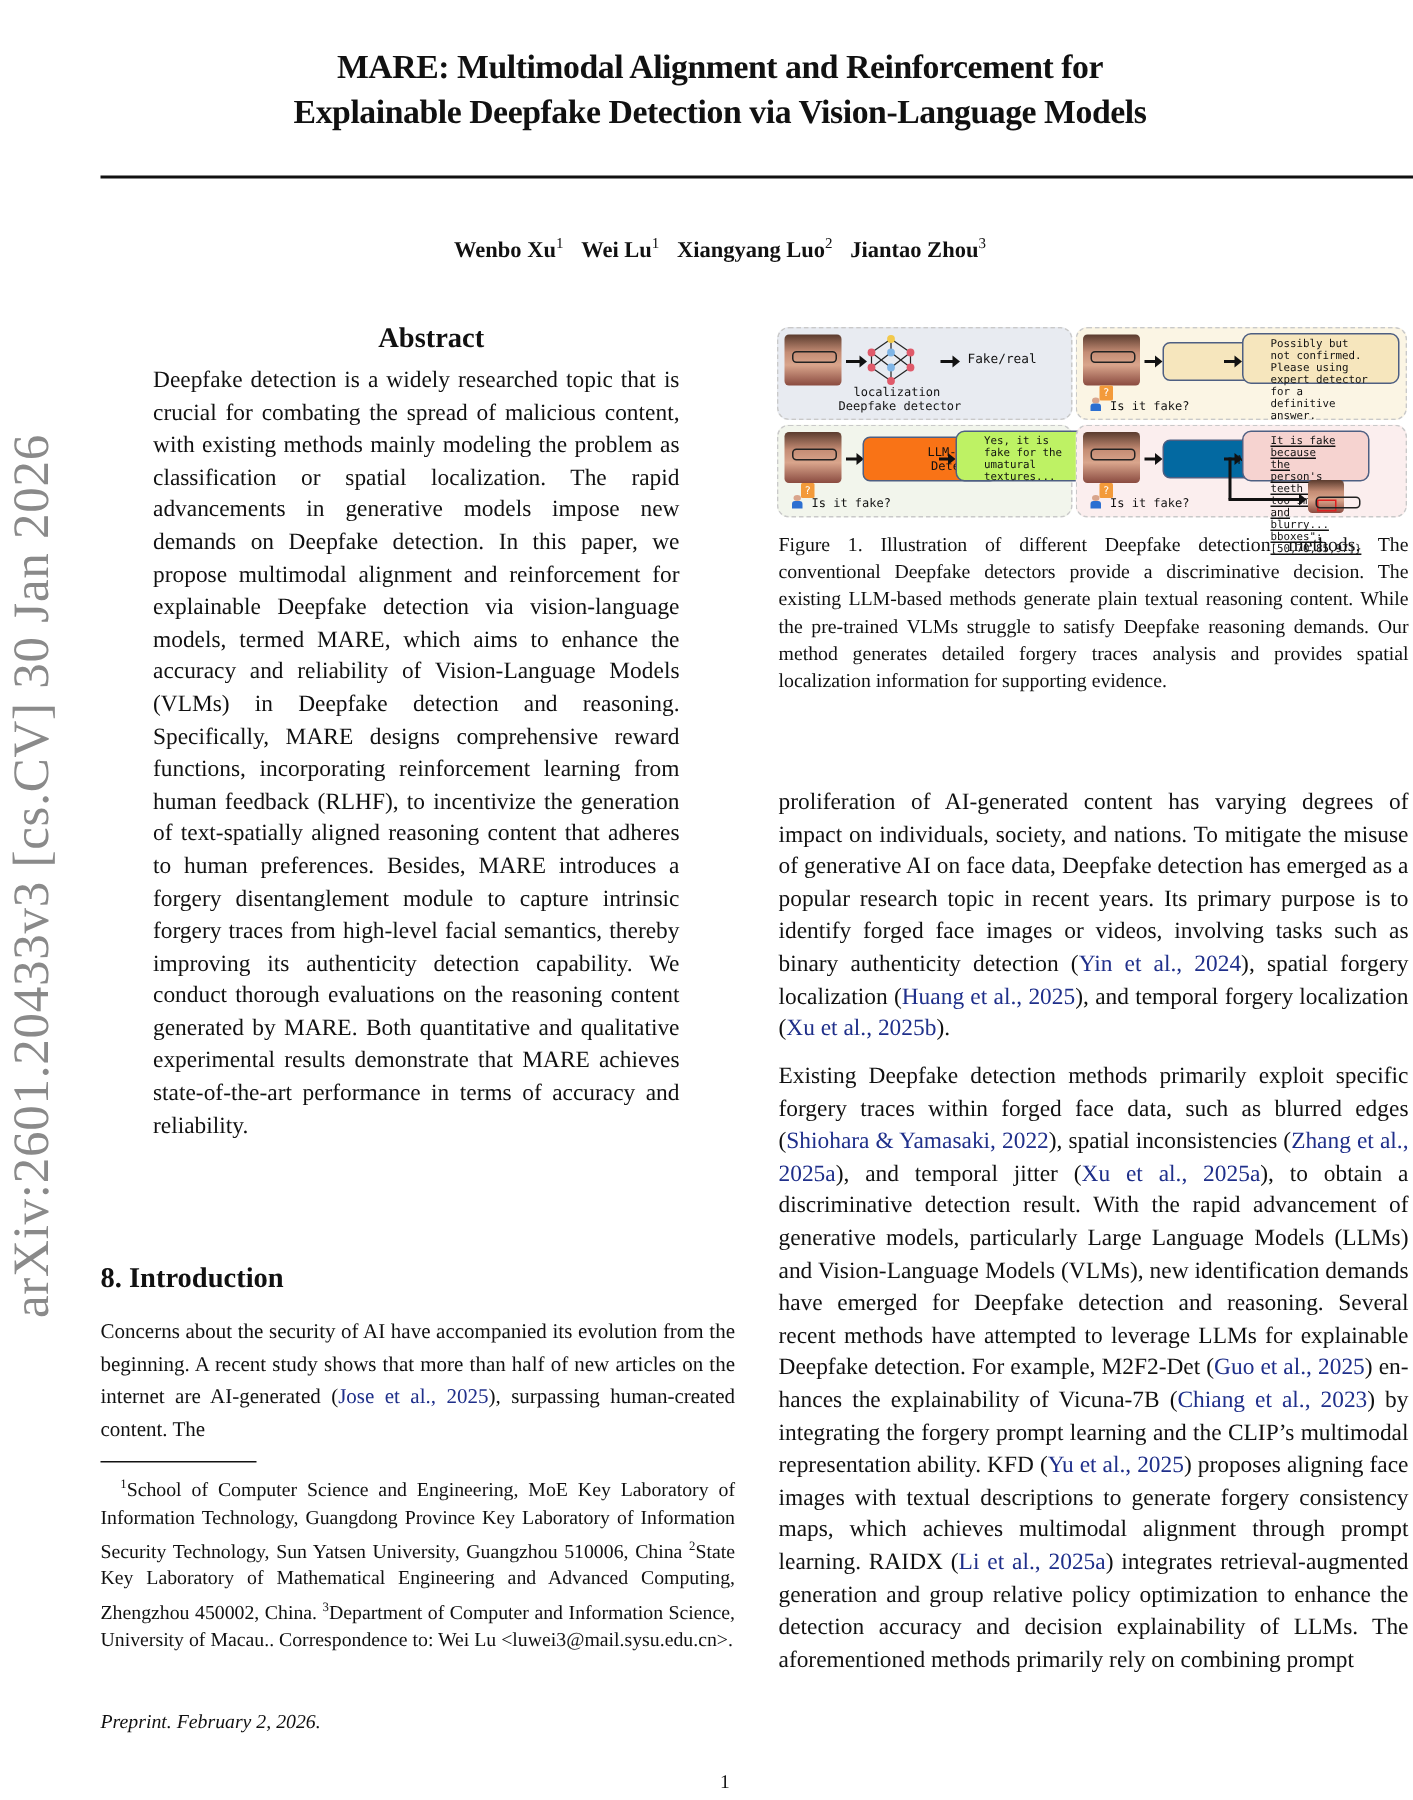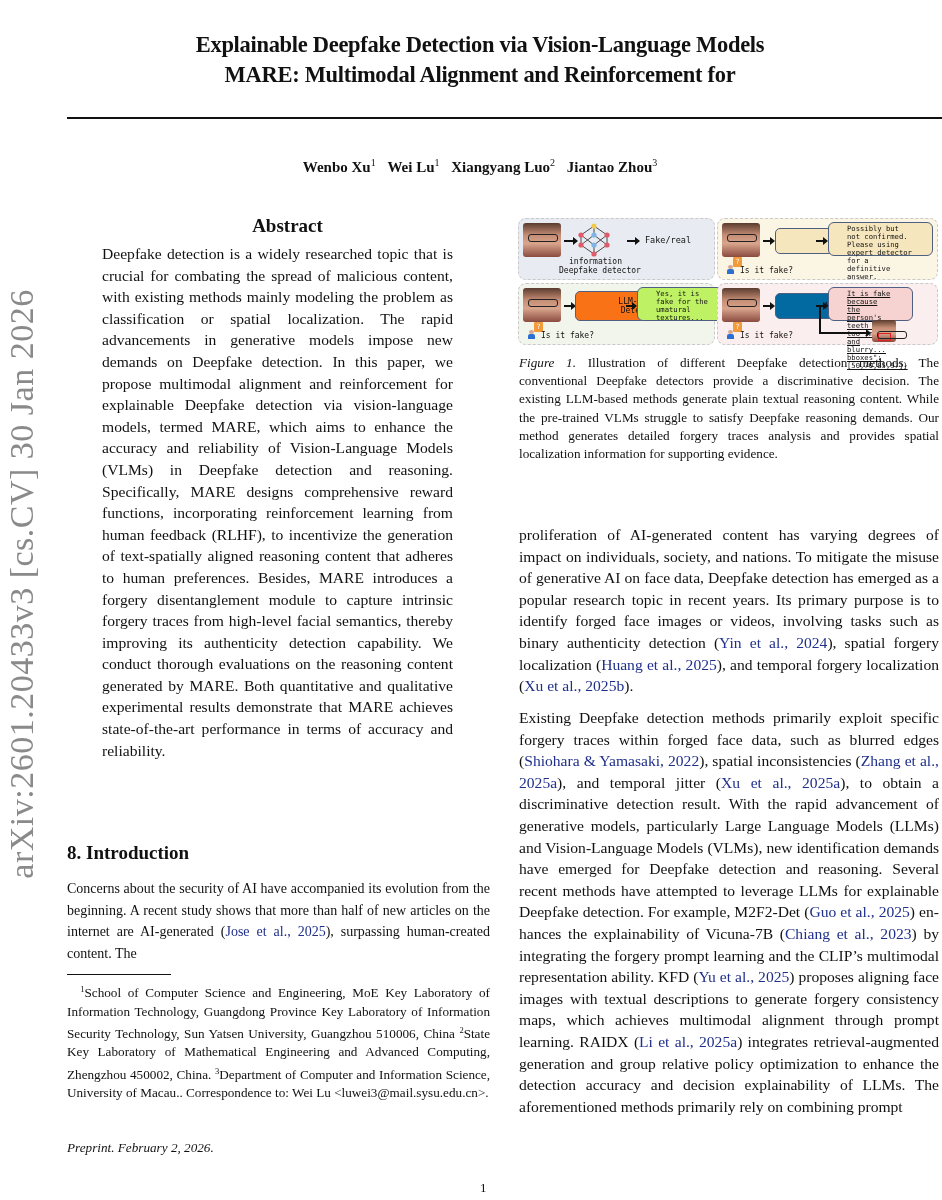--- a/index.html
+++ b/index.html
@@ -28,21 +28,21 @@
   .footnote sup { font-size:8.5px; }
   .preprint { position:absolute; left:67px; top:1140px; font-size:13.2px; font-style:italic; }
   .page-num { position:absolute; left:480px; top:1180px; font-size:13px; }
   .cite { color:#1f2f8a; }
   .col2-p1 { position:absolute; left:519px; top:524px; width:420px; font-size:15.6px;
              line-height:21.6px; text-align:justify; }
   .col2-p2 { position:absolute; left:519px; top:707px; width:420px; font-size:15.6px;
              line-height:21.6px; text-align:justify; }
   .caption { position:absolute; left:519px; top:354px; width:420px; font-size:13.2px;
              line-height:18.2px; text-align:justify; }
-  .caption .fig-label { font-style:italic; }
+  .caption .fig-label { }
   
   .figure { position:absolute; left:518px; top:218px; width:420px; height:126px; }
   .panel { position:absolute; border:1.5px dashed #c9c9c9; border-radius:8px;
            font-family:"DejaVu Sans Mono", "Liberation Mono", monospace; }
   .p-conv { left:0; top:0; width:195px; height:60px; background:#e8ebf1; }
   .p-vlm  { left:199px; top:0; width:219px; height:60px; background:#fbf5e4; }
   .p-llm  { left:0; top:65px; width:195px; height:60px; background:#f2f5ec; }
   .p-mare { left:199px; top:65px; width:219px; height:60px; background:#fbeeee; }
   .face { position:absolute; width:38px; height:34px; border-radius:3px;
           background:linear-gradient(180deg,#5a3b2e 0%,#c48c74 35%,#d9a58c 60%,#8a4b40 100%); }
@@ -62,22 +62,22 @@
   .person::before { content:""; position:absolute; left:1px; top:0; width:5px; height:4px; background:#d9a58c; border-radius:50%; }
   .person::after { content:""; position:absolute; left:0; top:4px; width:7px; height:5px; background:#2c6fd1; border-radius:2px 2px 0 0; }
   .net { position:absolute; left:58px; top:4px; width:34px; height:34px; }
 </style>
 </head>
 <body>
 
 <div class="arxiv">arXiv:2601.20433v3  [cs.CV]  30 Jan 2026</div>
 
 <div class="title">
+  <div>MARE: Multimodal Alignment and Reinforcement for</div>
   <div>Explainable Deepfake Detection via Vision-Language Models</div>
-  <div>MARE: Multimodal Alignment and Reinforcement for</div>
 </div>
 <div class="title-rule"></div>
 
 <div class="authors">
   <span class="au"><span>Wenbo Xu</span><sup>1</sup></span>
   <span class="au"><span>Wei Lu</span><sup>1</sup></span>
   <span class="au"><span>Xiangyang Luo</span><sup>2</sup></span>
   <span class="au"><span>Jiantao Zhou</span><sup>3</sup></span>
 </div>
 
@@ -117,21 +117,21 @@
       <circle cx="4" cy="12" r="2.6" fill="#e05a6a"></circle>
         <circle cx="17" cy="12" r="2.6" fill="#7fb5e6"></circle>
         <circle cx="30" cy="12" r="2.6" fill="#e05a6a"></circle>
       <circle cx="4" cy="22" r="2.6" fill="#e05a6a"></circle>
         <circle cx="17" cy="22" r="2.6" fill="#7fb5e6"></circle>
         <circle cx="30" cy="22" r="2.6" fill="#e05a6a"></circle>
       <circle cx="17" cy="31" r="2.6" fill="#e05a6a"></circle>
     </svg>
     <div class="arrow" style="left:108px;top:21px;width:9px;"></div>
     <div class="lbl" style="left:126px;top:17px;font-size:8.5px;">Fake/real</div>
-    <div class="lbl" style="left:50px;top:38px;width:50px;text-align:center;">information</div>
+    <div class="lbl" style="left:50px;top:38px;width:50px;text-align:center;">localization</div>
     <div class="lbl" style="left:40px;top:47px;width:80px;text-align:left;">Deepfake detector</div>
   </div>
 
   <div class="panel p-vlm">
     <div class="face" style="left:4px;top:4px;"></div>
     <div class="arrow" style="left:45px;top:21px;width:8px;"></div>
     <div class="box" style="left:57px;top:9px;width:38px;height:24px;background:#f6e6bd;">VLM</div>
     <div class="arrow" style="left:98px;top:21px;width:8px;"></div>
     <div class="resp" style="left:110px;top:3px;width:105px;height:34px;background:#f6e6bd;">Possibly but not confirmed. Please using expert detector for a definitive answer.</div>
     <div class="qicon" style="left:15px;top:38px;">?</div>

